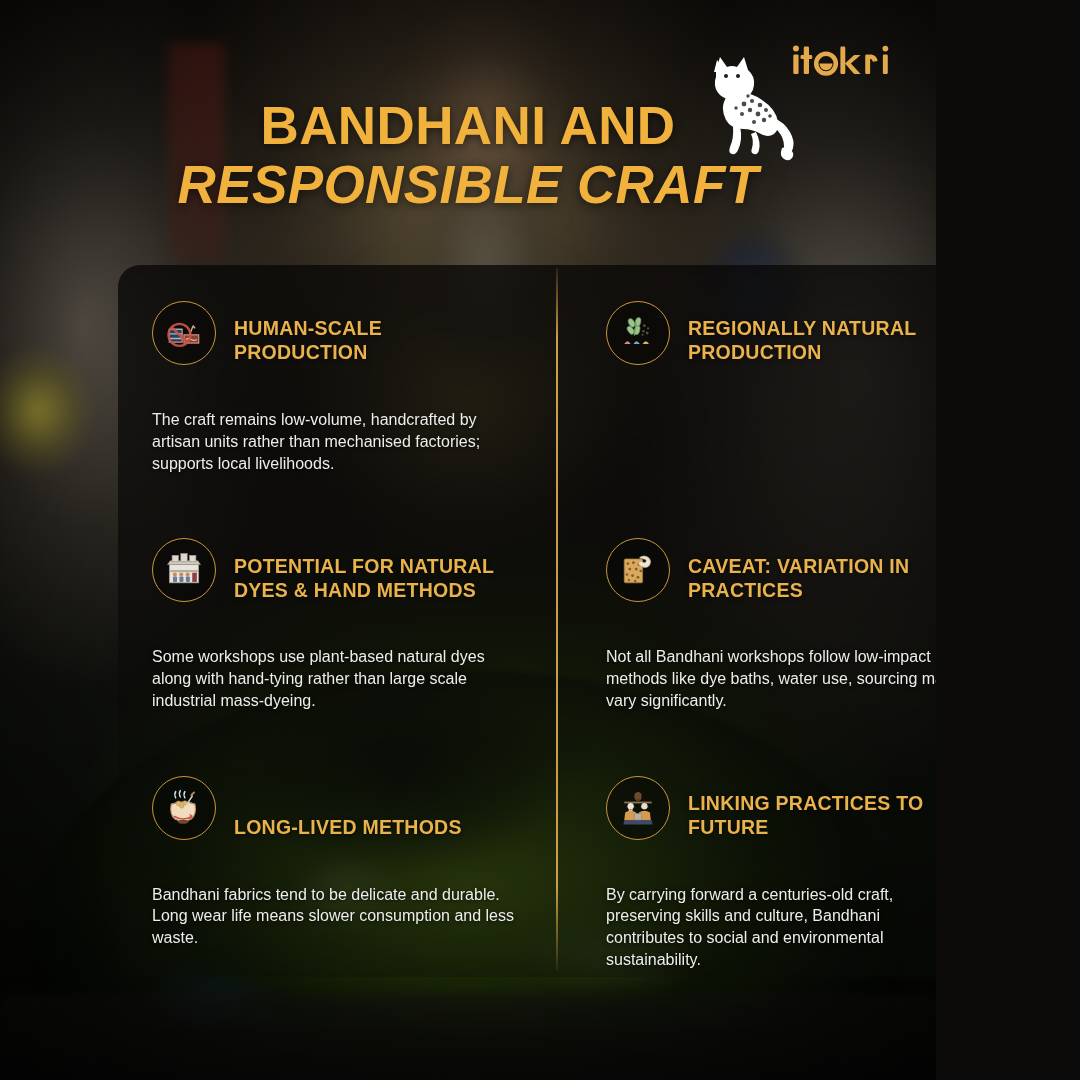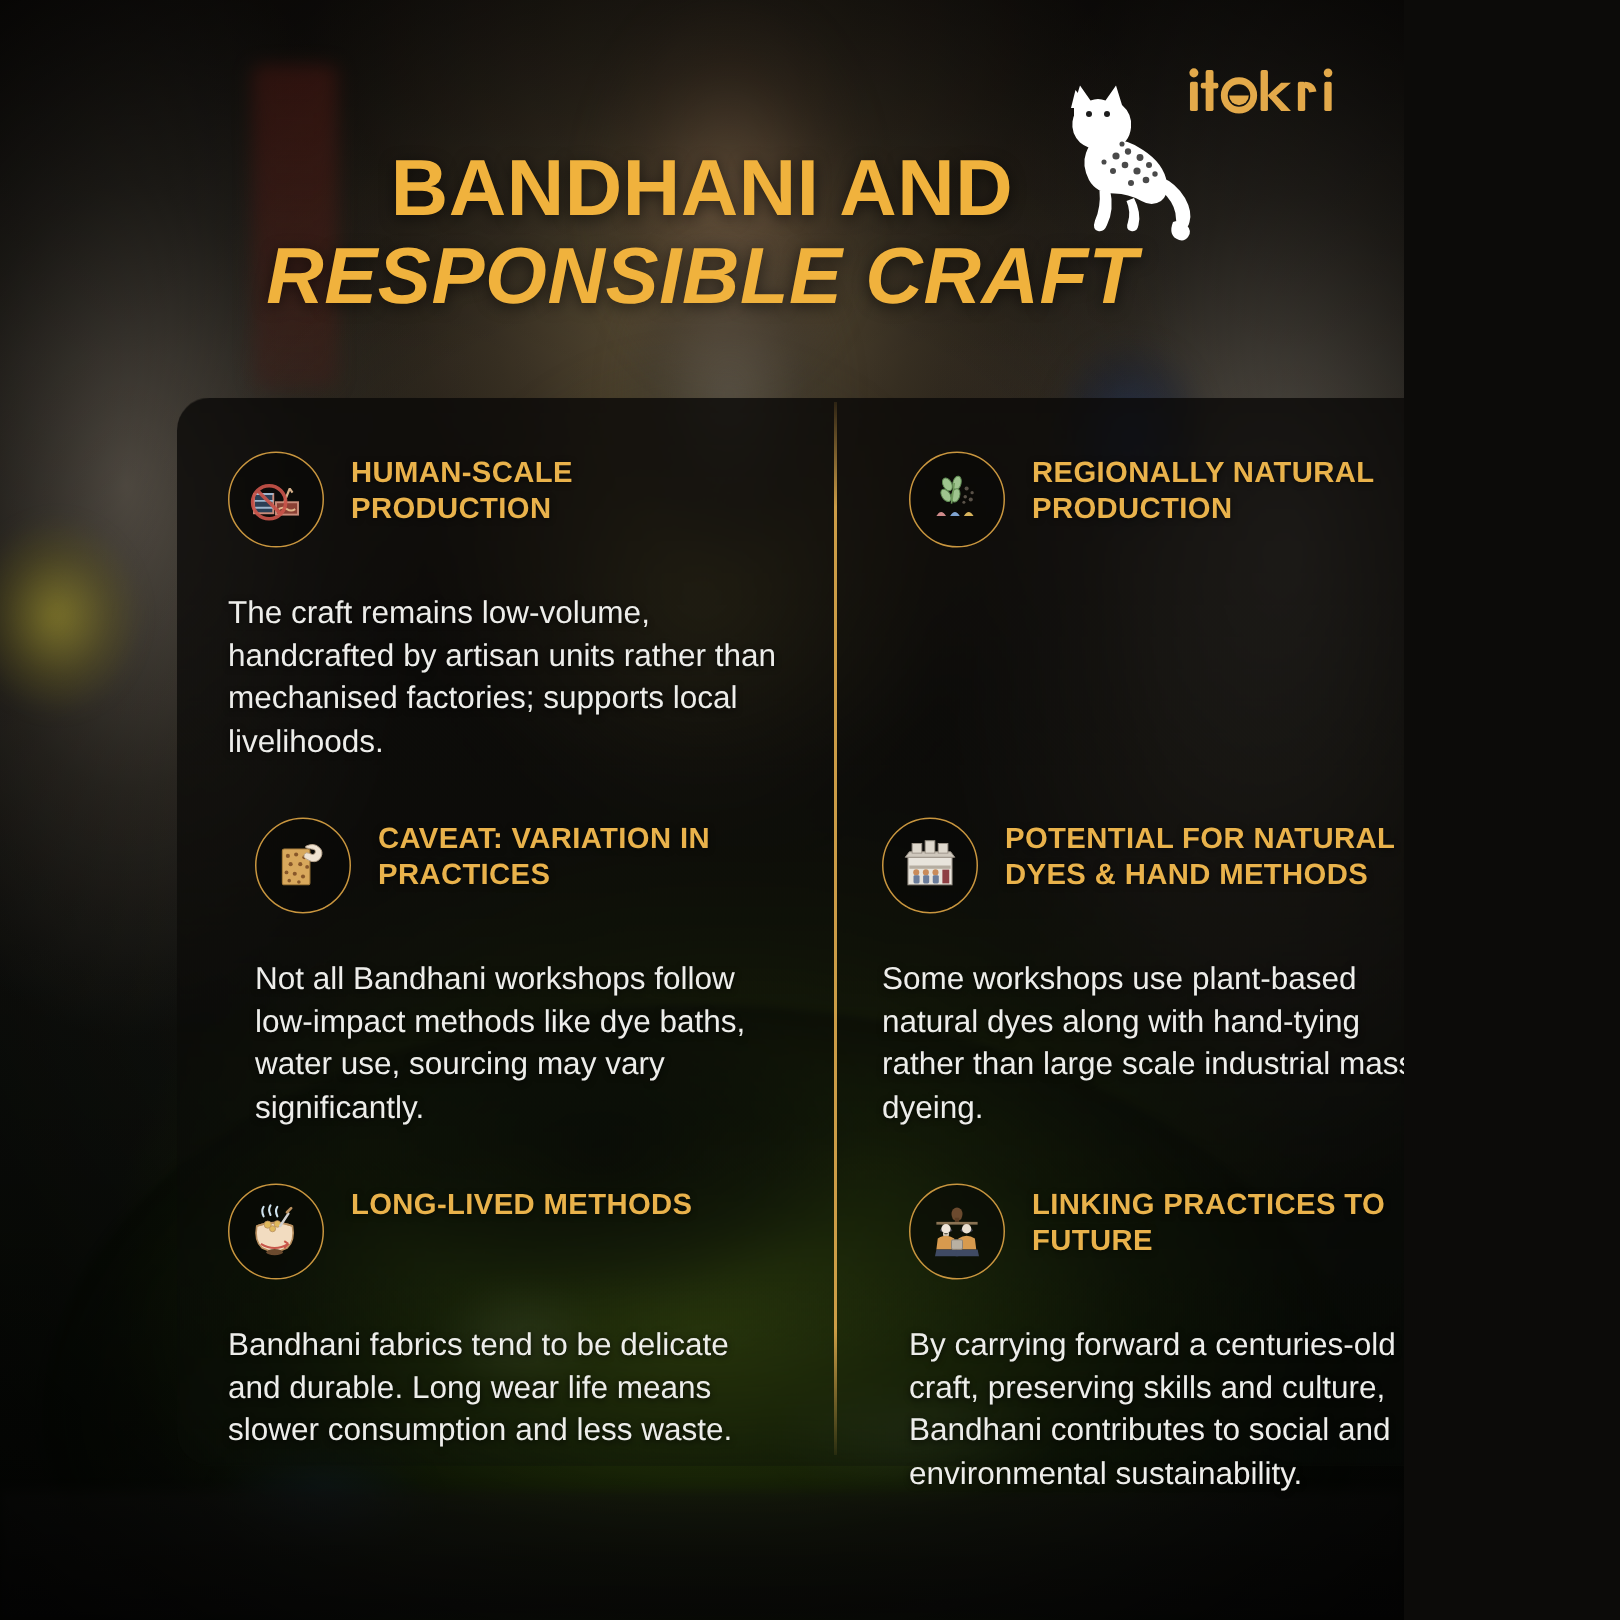--- a/index.html
+++ b/index.html
@@ -133,43 +133,43 @@
     display:grid;
     grid-template-columns:1fr 1fr;
     grid-template-rows:1fr 1fr 1fr;
   }
   .card{
     position:relative;
     padding:34px 34px 0 34px;
     box-sizing:border-box;
   }
   .card.col-r{padding-left:52px;}
-  .card-head{display:flex;align-items:flex-start;gap:18px;}
+  .card-head{display:flex;align-items:flex-end;gap:18px;}
   .icon-circle{
     flex:0 0 auto;
     width:62px;height:62px;border-radius:50%;
     border:1.6px solid #C9963F;
     background:rgba(8,7,6,.55);
     display:flex;align-items:center;justify-content:center;
     overflow:hidden;
     margin-top:2px;
   }
   .icon-circle svg{display:block;}
   .card-title{
     color:#E9B24B;
     font-size:19.5px;line-height:1.22;
     font-weight:bold;letter-spacing:.25px;
     padding-top:5px;
     max-width:270px;
     text-shadow:0 1px 4px rgba(0,0,0,.6);
   }
   .card-body{
-    margin-top:30px;
+    margin-top:44px;
     color:#EDEDEA;
-    font-size:21px;line-height:1.36;
+    font-size:16px;line-height:1.36;
     max-width:400px;
     text-shadow:0 1px 4px rgba(0,0,0,.75);
   }
   .card.col-r .card-body{max-width:410px;}
 </style>
 </head>
 <body>
 
 <div class="stage">
 
@@ -293,20 +293,48 @@
             </g>
             <path d="M9 36 q3.5 -6 7 0 z" fill="#D08B8B"></path>
             <path d="M19 36 q3.5 -6 7 0 z" fill="#7FA3D0"></path>
             <path d="M29 36 q3.5 -6 7 0 z" fill="#D8B45C"></path>
           </svg>
         </div>
         <div class="card-title">REGIONALLY NATURAL PRODUCTION</div>
       </div>
     </div>
 
+    <div class="card col-l">
+      <div class="card-head">
+        <div class="icon-circle">
+          <svg viewBox="0 0 48 48" width="44" height="44" aria-hidden="true">
+            <rect x="8" y="18" width="32" height="20" fill="#e8e4dc" stroke="#9d958a" stroke-width=".8"></rect>
+            <path d="M6 18 h36 l-3 -4 h-30 z" fill="#cfc8bd" stroke="#9d958a" stroke-width=".7"></path>
+            <rect x="11" y="8" width="7" height="7" fill="#ded8cd" stroke="#9d958a" stroke-width=".7"></rect>
+            <rect x="20.5" y="6" width="7" height="9" fill="#ded8cd" stroke="#9d958a" stroke-width=".7"></rect>
+            <rect x="30" y="8" width="7" height="7" fill="#ded8cd" stroke="#9d958a" stroke-width=".7"></rect>
+            <rect x="9" y="24" width="30" height="2.4" fill="#b5ada1"></rect>
+            <rect x="33" y="27" width="5" height="10" fill="#8e3f44"></rect>
+            <g fill="#c98b5a">
+              <circle cx="14" cy="29" r="2.2"></circle>
+                <circle cx="21" cy="29" r="2.2"></circle>
+                <circle cx="28" cy="29" r="2.2"></circle>
+            </g>
+            <g fill="#6b7c9a">
+              <rect x="12" y="31" width="4.4" height="6" rx="1"></rect>
+              <rect x="19" y="31" width="4.4" height="6" rx="1"></rect>
+              <rect x="26" y="31" width="4.4" height="6" rx="1"></rect>
+            </g>
+          </svg>
+        </div>
+        <div class="card-title">POTENTIAL FOR NATURAL DYES &amp; HAND METHODS</div>
+      </div>
+      <div class="card-body">Some workshops use plant-based natural dyes along with hand-tying rather than large scale industrial mass-dyeing.</div>
+    </div>
+
     <div class="card col-r">
       <div class="card-head">
         <div class="icon-circle">
           <svg viewBox="0 0 48 48" width="44" height="44" aria-hidden="true">
             <rect x="9" y="12" width="20" height="26" rx="1.5" fill="#D8A85C" stroke="#a97f3c" stroke-width=".8"></rect>
             <g fill="#7a4a22" opacity=".85">
               <circle cx="13" cy="17" r="1.5"></circle>
                 <circle cx="19" cy="16" r="1.5"></circle>
                 <circle cx="25" cy="18" r="1.5"></circle>
               <circle cx="15" cy="23" r="1.5"></circle>
@@ -323,48 +351,20 @@
         </div>
         <div class="card-title">CAVEAT: VARIATION IN PRACTICES</div>
       </div>
       <div class="card-body">Not all Bandhani workshops follow low-impact methods like dye baths, water use, sourcing may vary significantly.</div>
     </div>
 
     <div class="card col-l">
       <div class="card-head">
         <div class="icon-circle">
           <svg viewBox="0 0 48 48" width="44" height="44" aria-hidden="true">
-            <rect x="8" y="18" width="32" height="20" fill="#e8e4dc" stroke="#9d958a" stroke-width=".8"></rect>
-            <path d="M6 18 h36 l-3 -4 h-30 z" fill="#cfc8bd" stroke="#9d958a" stroke-width=".7"></path>
-            <rect x="11" y="8" width="7" height="7" fill="#ded8cd" stroke="#9d958a" stroke-width=".7"></rect>
-            <rect x="20.5" y="6" width="7" height="9" fill="#ded8cd" stroke="#9d958a" stroke-width=".7"></rect>
-            <rect x="30" y="8" width="7" height="7" fill="#ded8cd" stroke="#9d958a" stroke-width=".7"></rect>
-            <rect x="9" y="24" width="30" height="2.4" fill="#b5ada1"></rect>
-            <rect x="33" y="27" width="5" height="10" fill="#8e3f44"></rect>
-            <g fill="#c98b5a">
-              <circle cx="14" cy="29" r="2.2"></circle>
-                <circle cx="21" cy="29" r="2.2"></circle>
-                <circle cx="28" cy="29" r="2.2"></circle>
-            </g>
-            <g fill="#6b7c9a">
-              <rect x="12" y="31" width="4.4" height="6" rx="1"></rect>
-              <rect x="19" y="31" width="4.4" height="6" rx="1"></rect>
-              <rect x="26" y="31" width="4.4" height="6" rx="1"></rect>
-            </g>
-          </svg>
-        </div>
-        <div class="card-title">POTENTIAL FOR NATURAL DYES &amp; HAND METHODS</div>
-      </div>
-      <div class="card-body">Some workshops use plant-based natural dyes along with hand-tying rather than large scale industrial mass-dyeing.</div>
-    </div>
-
-    <div class="card col-l">
-      <div class="card-head">
-        <div class="icon-circle">
-          <svg viewBox="0 0 48 48" width="44" height="44" aria-hidden="true">
             <g stroke="#cfe3ef" stroke-width="1.5" fill="none" stroke-linecap="round">
               <path d="M15 13 q-2 -4 0 -7"></path>
               <path d="M20 12 q-2 -4 0 -7"></path>
               <path d="M25 13 q-2 -4 0 -7"></path>
             </g>
             <path d="M10 20 q14 -5 26 0 q2 11 -4 16 q-9 5 -18 0 q-6 -5 -4 -16z" fill="#F2DCC0" stroke="#b98f5e" stroke-width="1.2"></path>
             <path d="M10 20 q14 -5 26 0" stroke="#b98f5e" stroke-width="1.2" fill="none"></path>
             <g fill="#E0B95C" stroke="#b98f5e" stroke-width=".6">
               <circle cx="18" cy="19" r="2.6"></circle>
                 <circle cx="25" cy="18.5" r="2.4"></circle>

